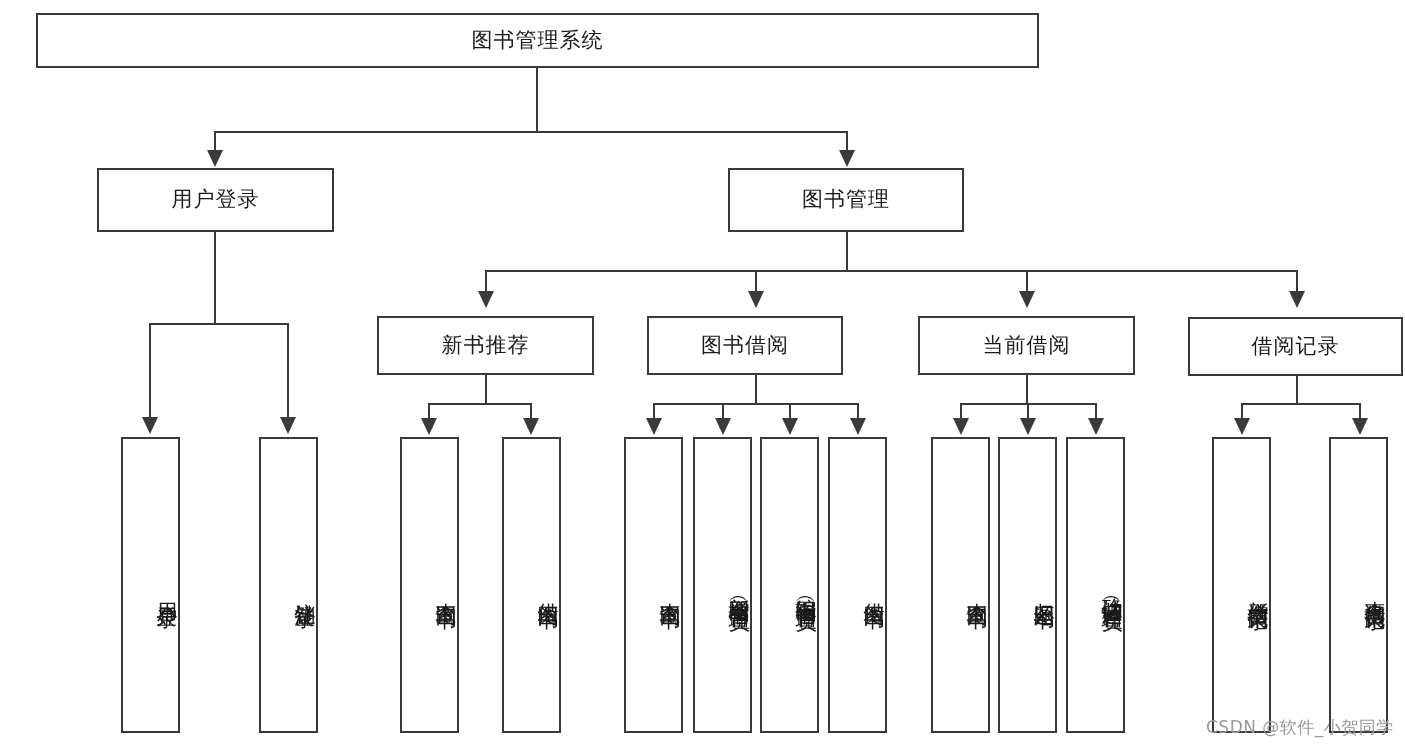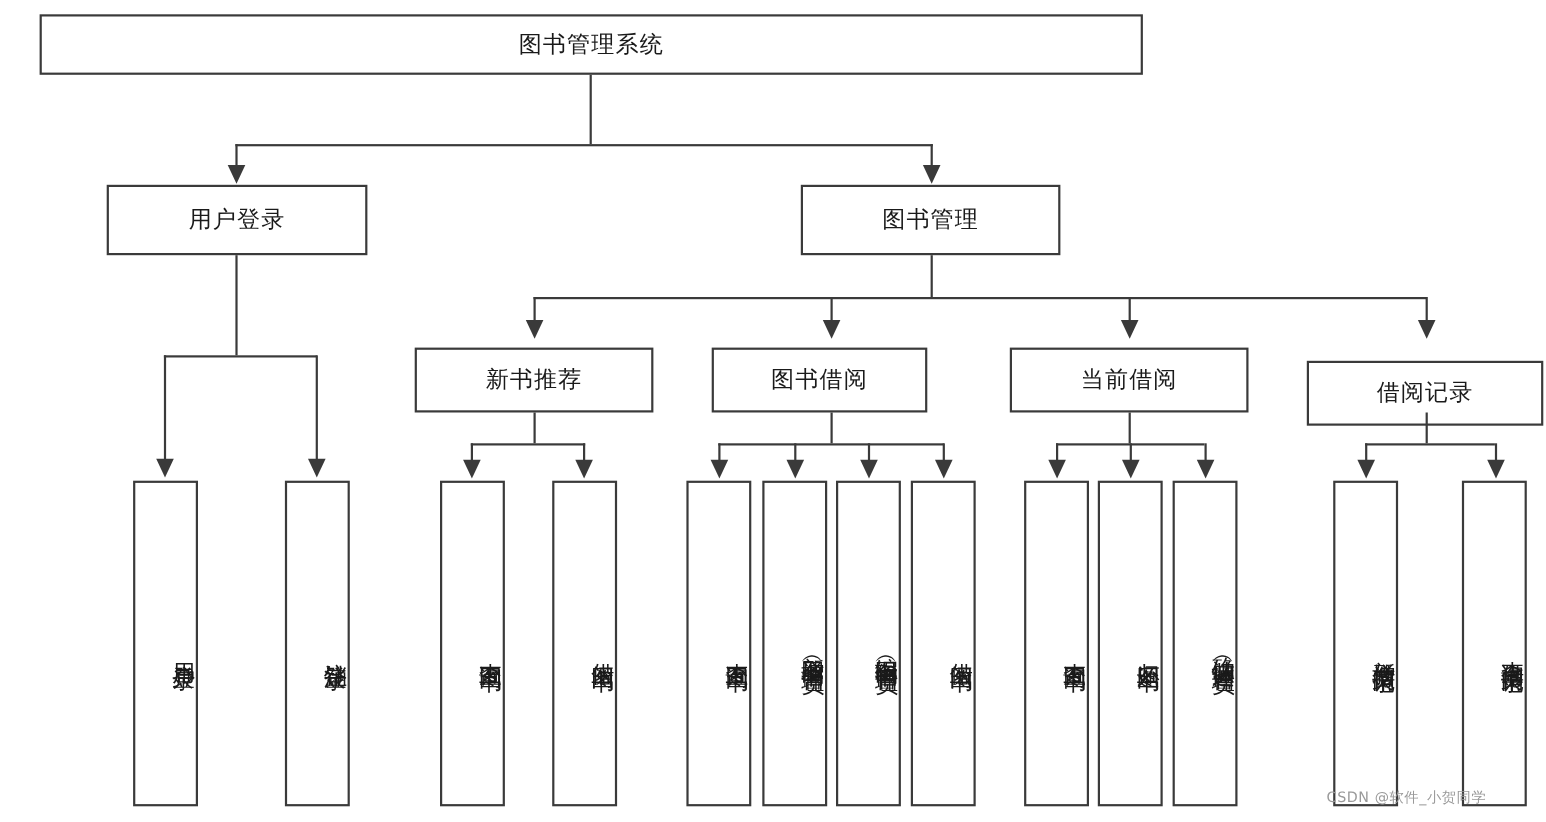--- a/index.html
+++ b/index.html
@@ -53,21 +53,21 @@
   .arrow {
     position: absolute;
     width: 0;
     height: 0;
     border-left: 8px solid transparent;
     border-right: 8px solid transparent;
     border-top: 17px solid #3a3a3a;
   }
   .watermark {
     position: absolute;
-    font-size: 13px;
+    font-size: 17px;
     color: #9a9a9a;
     white-space: nowrap;
     letter-spacing: 0.5px;
   }
 </style>
 </head>
 <body>
 
 <div id="canvas">
 
@@ -112,21 +112,21 @@
 
   <div class="node horizontal" style="left:361px; top:316px; width:217px; height:59px;">
     <span class="node-label">新书推荐</span>
   </div>
   <div class="node horizontal" style="left:631px; top:316px; width:196px; height:59px;">
     <span class="node-label">图书借阅</span>
   </div>
   <div class="node horizontal" style="left:902px; top:316px; width:217px; height:59px;">
     <span class="node-label">当前借阅</span>
   </div>
-  <div class="node horizontal" style="left:1172px; top:328px; width:215px; height:59px;">
+  <div class="node horizontal" style="left:1172px; top:317px; width:215px; height:59px;">
     <span class="node-label">借阅记录</span>
   </div>
 
   <div class="edge v" style="left:469px; top:375px; height:28px;"></div>
   <div class="edge h" style="left:412px; top:403px; width:104px;"></div>
   <div class="edge v" style="left:412px; top:403px; height:16px;"></div>
   <div class="arrow" style="left:405px; top:418px;"></div>
   <div class="edge v" style="left:514px; top:403px; height:16px;"></div>
   <div class="arrow" style="left:507px; top:418px;"></div>
 

